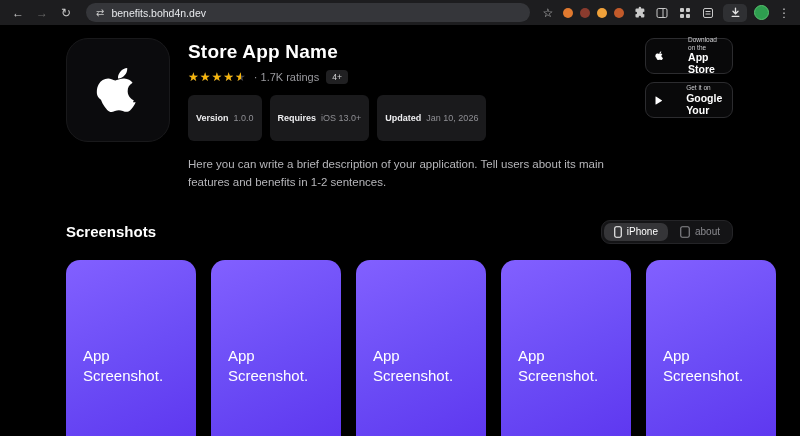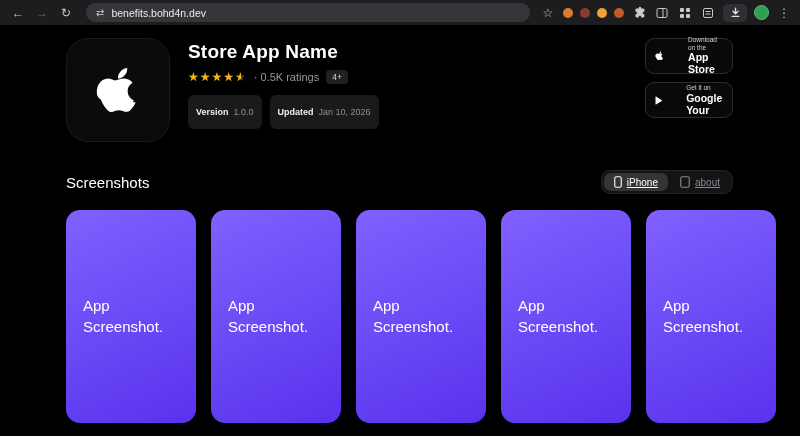--- a/index.html
+++ b/index.html
@@ -36,39 +36,39 @@
   .app-name{margin:0;color:#fff;font-size:19px;font-weight:bold;letter-spacing:.2px;}
   .rating-row{display:flex;align-items:center;gap:7px;margin-top:7px;
               font-size:11px;color:#9a9a9f;}
   .stars-wrap{position:relative;display:inline-block;font-size:12px;line-height:1;
               letter-spacing:1px;color:#4b4b50;}
   .stars-fg{position:absolute;left:0;top:0;overflow:hidden;white-space:nowrap;
             color:#f6b50b;}
   .age{background:#202022;border-radius:4px;padding:2px 6px;font-size:8.5px;
        color:#d6d6d8;}
   .meta-row{display:flex;gap:8px;margin-top:11px;}
-  .badge{background:#1a1a1c;border-radius:6px;padding:12px 8px;font-size:9px;
+  .badge{background:#1a1a1c;border-radius:6px;padding:18px 8px;font-size:9px;
          display:flex;gap:5px;align-items:center;}
   .badge .lab{color:#ededef;font-weight:bold;}
   .badge .val{color:#8f8f94;}
   .desc{margin:14px 0 0;font-size:11.5px;line-height:1.6;color:#b6b6ba;max-width:460px;}
   .store-col{display:flex;flex-direction:column;gap:8px;flex:0 0 auto;width:88px;}
   .store-btn{display:flex;align-items:center;gap:24px;border:1px solid #2c2c2f;
              background:#09090a;border-radius:9px;padding:5px 9px;height:36px;
              box-sizing:border-box;cursor:pointer;}
   .store-txt{display:flex;flex-direction:column;line-height:1.15;}
   .store-txt .sm{font-size:6.5px;color:#cfcfd2;}
   .store-txt .bg{font-size:10.5px;font-weight:bold;color:#fff;}
 
   .sec-head{display:flex;justify-content:space-between;align-items:center;margin-top:28px;}
-  .sec-title{margin:0;color:#fff;font-size:15px;font-weight:normal;}
+  .sec-title{margin:0;color:#fff;font-size:15px;font-weight:bold;}
   .toggle{display:flex;background:#141416;border:1px solid #242427;border-radius:9px;
           padding:2px;gap:2px;}
   .seg{display:flex;align-items:center;gap:5px;padding:3px 10px;border-radius:7px;
-       font-size:10px;color:#8a8a8f;cursor:pointer;text-decoration:underline;}
+       font-size:10px;color:#8a8a8f;cursor:pointer;}
   .seg.active{background:#353538;color:#fff;}
   .seg svg{display:block;}
 
   .cards{display:flex;gap:15px;margin-top:16px;}
   .card{flex:1;height:213px;border-radius:14px;box-sizing:border-box;
         background:linear-gradient(155deg,#8260ff 0%,#6c4df6 45%,#5a31ee 100%);
         display:flex;align-items:center;padding:0 17px;}
   .card-text{color:#fff;font-weight:normal;font-size:15px;line-height:1.35;width:96px;}
 </style>
 </head>
@@ -135,33 +135,38 @@
         </svg>
       </div>
 
       <div class="info">
         <h1 class="app-name">Store App Name</h1>
         <div class="rating-row">
           <span class="stars-wrap">
             <span class="stars-bg">★★★★★</span>
             <span class="stars-fg" style="width:90%">★★★★★</span>
           </span>
-          <span>· 0.5K ratings</span>
+          <span>· 1.7K ratings</span>
           <span class="age">4+</span>
         </div>
         <div class="meta-row">
           <span class="badge">
             <span class="lab">Version</span>
             <span class="val">1.0.0</span>
           </span>
           <span class="badge">
+            <span class="lab">Requires</span>
+            <span class="val">iOS 13.0+</span>
+          </span>
+          <span class="badge">
             <span class="lab">Updated</span>
             <span class="val">Jan 10, 2026</span>
           </span>
         </div>
+        <p class="desc">Here you can write a brief description of your application. Tell users about its main features and benefits in 1-2 sentences.</p>
       </div>
 
       <div class="store-col">
         <div class="store-btn">
           <svg width="13" height="15" viewBox="0 0 170 200">
             <path fill="#fff" d="M150.37 130.25c-2.45 5.66-5.35 10.87-8.71 15.66-4.58 6.53-8.33 11.05-11.22 13.56-4.48 4.12-9.28 6.23-14.42 6.35-3.69 0-8.14-1.05-13.32-3.18-5.2-2.12-9.97-3.17-14.34-3.17-4.58 0-9.49 1.05-14.75 3.17-5.26 2.13-9.5 3.24-12.74 3.35-4.93.21-9.84-1.96-14.75-6.52-3.13-2.73-7.05-7.41-11.73-14.04-5.03-7.08-9.17-15.29-12.41-24.65C8.47 110.67 6.73 100.88 6.73 91.4c0-10.86 2.35-20.22 7.04-28.07 3.7-6.3 8.61-11.27 14.76-14.92s12.79-5.51 19.95-5.63c3.91 0 9.05 1.21 15.43 3.59 6.36 2.39 10.45 3.6 12.24 3.6 1.34 0 5.88-1.42 13.57-4.24 7.27-2.62 13.41-3.7 18.44-3.28 13.63 1.1 23.87 6.47 30.68 16.15-12.19 7.39-18.22 17.73-18.1 31 .11 10.34 3.86 18.94 11.23 25.77 3.34 3.17 7.07 5.62 11.22 7.36-.9 2.61-1.85 5.11-2.86 7.51zM119.11 7.24c0 8.1-2.96 15.67-8.86 22.67-7.12 8.32-15.73 13.13-25.07 12.38a25.2 25.2 0 0 1-.19-3.07c0-7.78 3.39-16.1 9.4-22.91 3-3.45 6.82-6.31 11.45-8.6 4.62-2.25 8.99-3.5 13.1-3.71.12 1.08.17 2.17.17 3.24z"></path>
           </svg>
           <span class="store-txt">
             <span class="sm">Download on the</span>
             <span class="bg">App Store</span>

